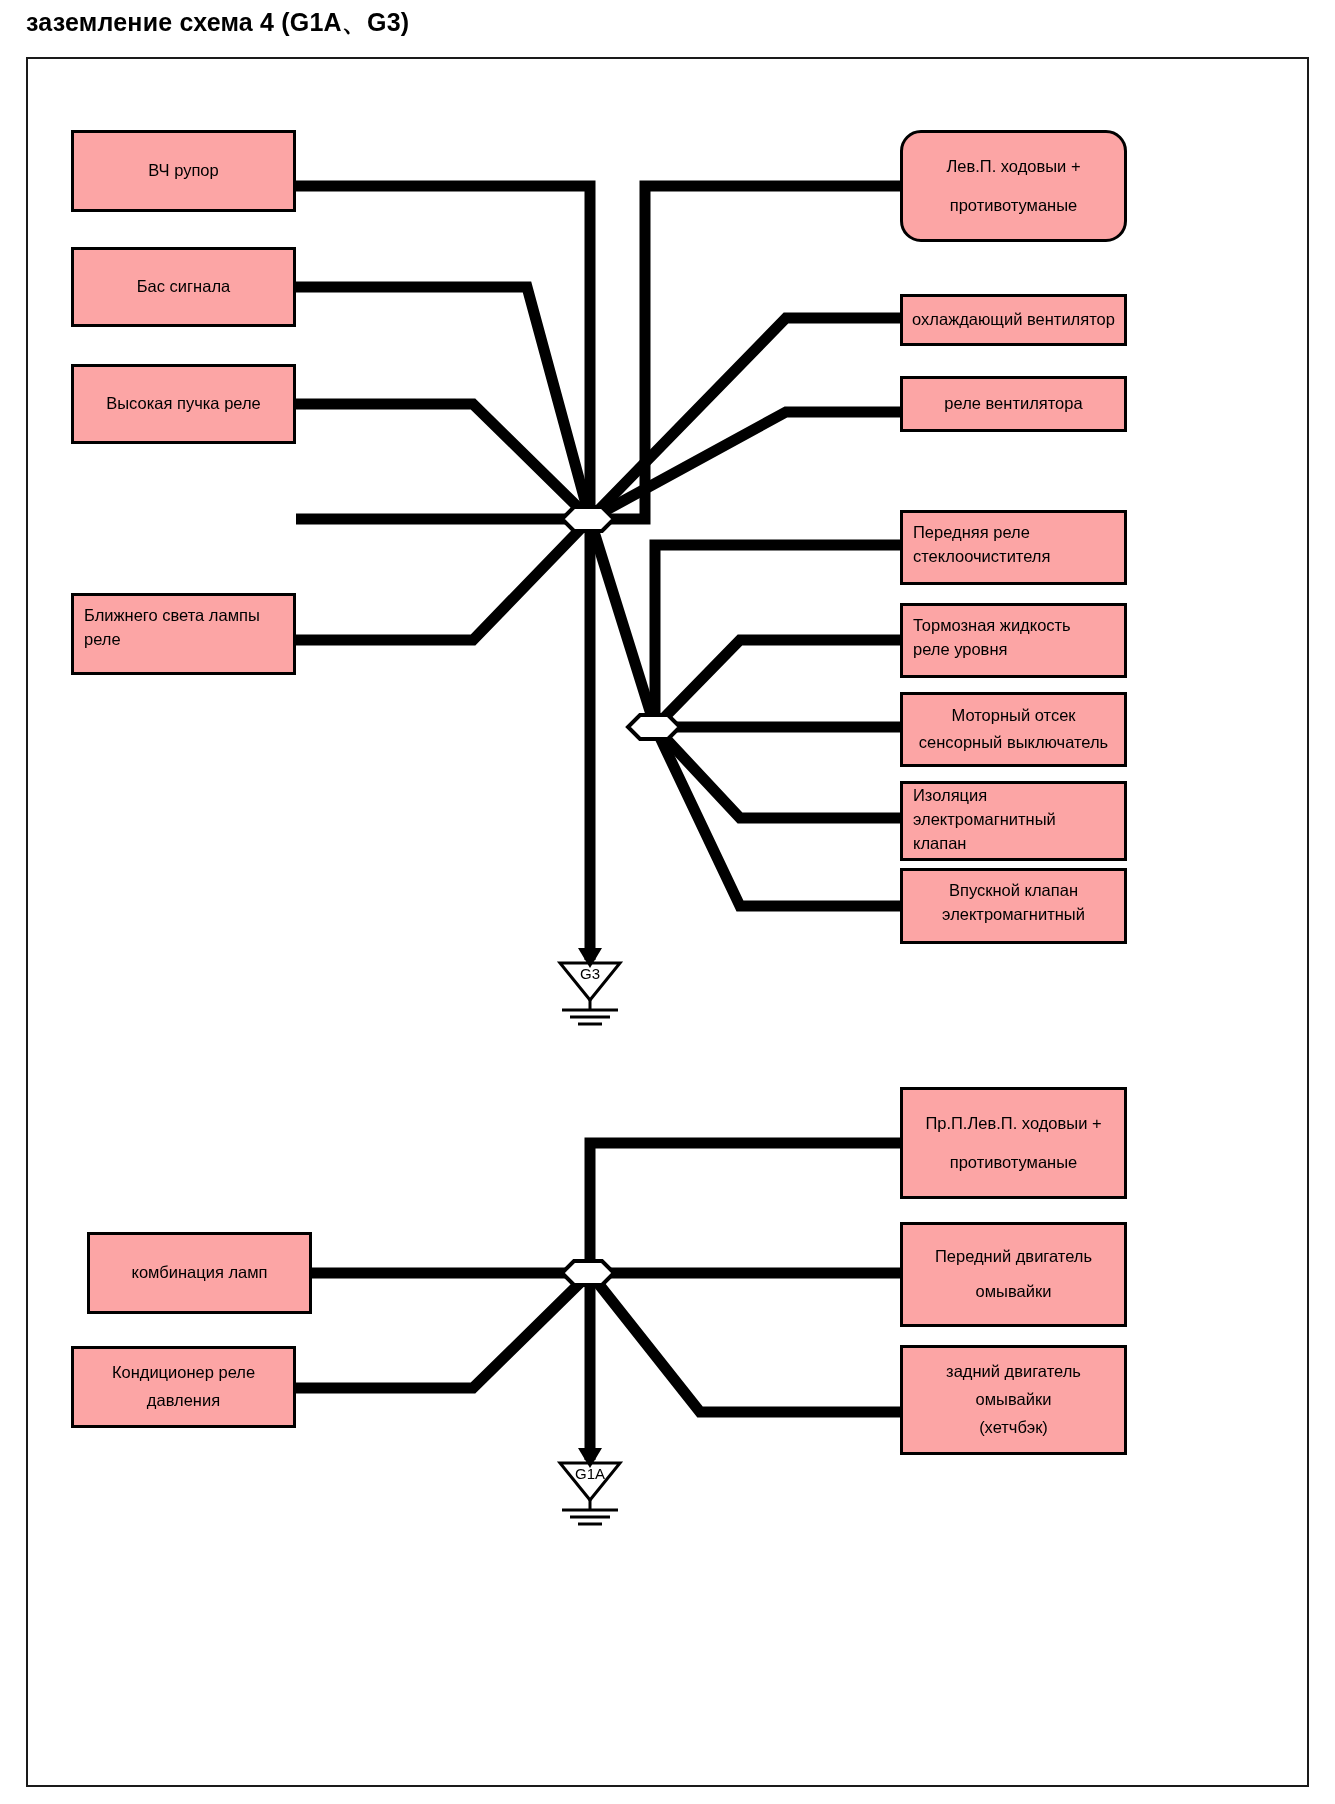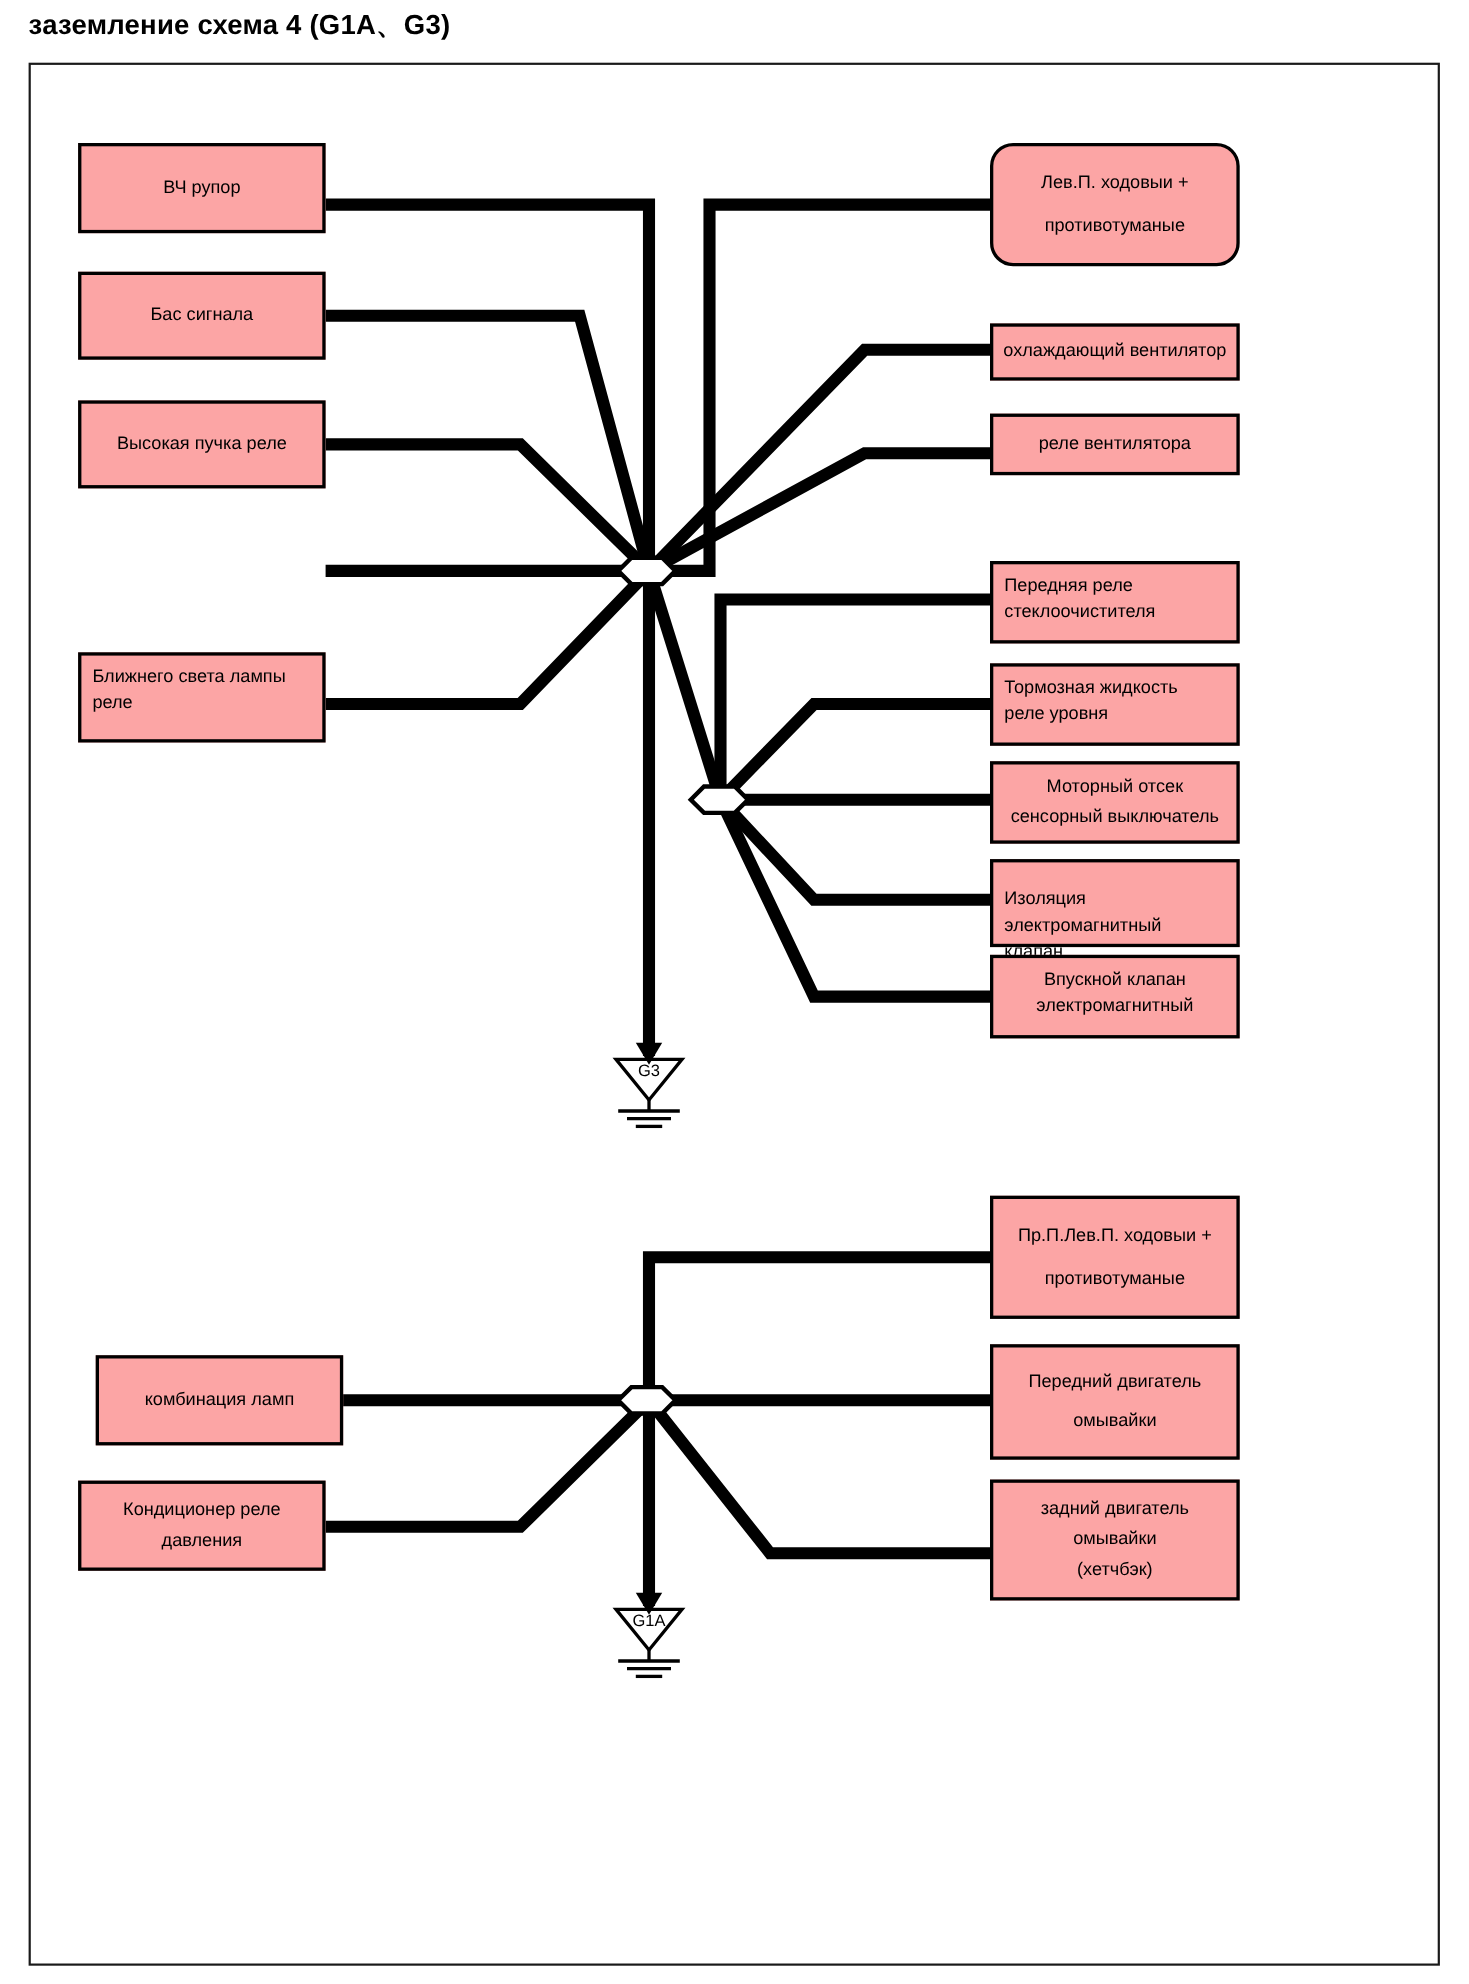--- a/index.html
+++ b/index.html
@@ -176,21 +176,21 @@
   <div class="box l" style="left:900px; top:603px; width:227px; height:75px; justify-content:flex-start; padding-top:8px;">
     <span class="ln">Тормозная жидкость</span>
     <span class="ln">реле уровня</span>
   </div>
 
   <div class="box c sp" style="left:900px; top:692px; width:227px; height:75px; padding:8px 0;">
     <span class="ln">Моторный отсек</span>
     <span class="ln">сенсорный выключатель</span>
   </div>
 
-  <div class="box l" style="left:900px; top:781px; width:227px; height:80px; justify-content:flex-start; padding-top:22px;">
+  <div class="box l" style="left:900px; top:781px; width:227px; height:80px; justify-content:flex-start; padding-top:0;">
     <span class="ln">Изоляция</span>
     <span class="ln">электромагнитный</span>
     <span class="ln">клапан</span>
   </div>
 
   <div class="box c" style="left:900px; top:868px; width:227px; height:76px; justify-content:flex-start; padding-top:8px;">
     <span class="ln">Впускной клапан</span>
     <span class="ln">электромагнитный</span>
   </div>
 

